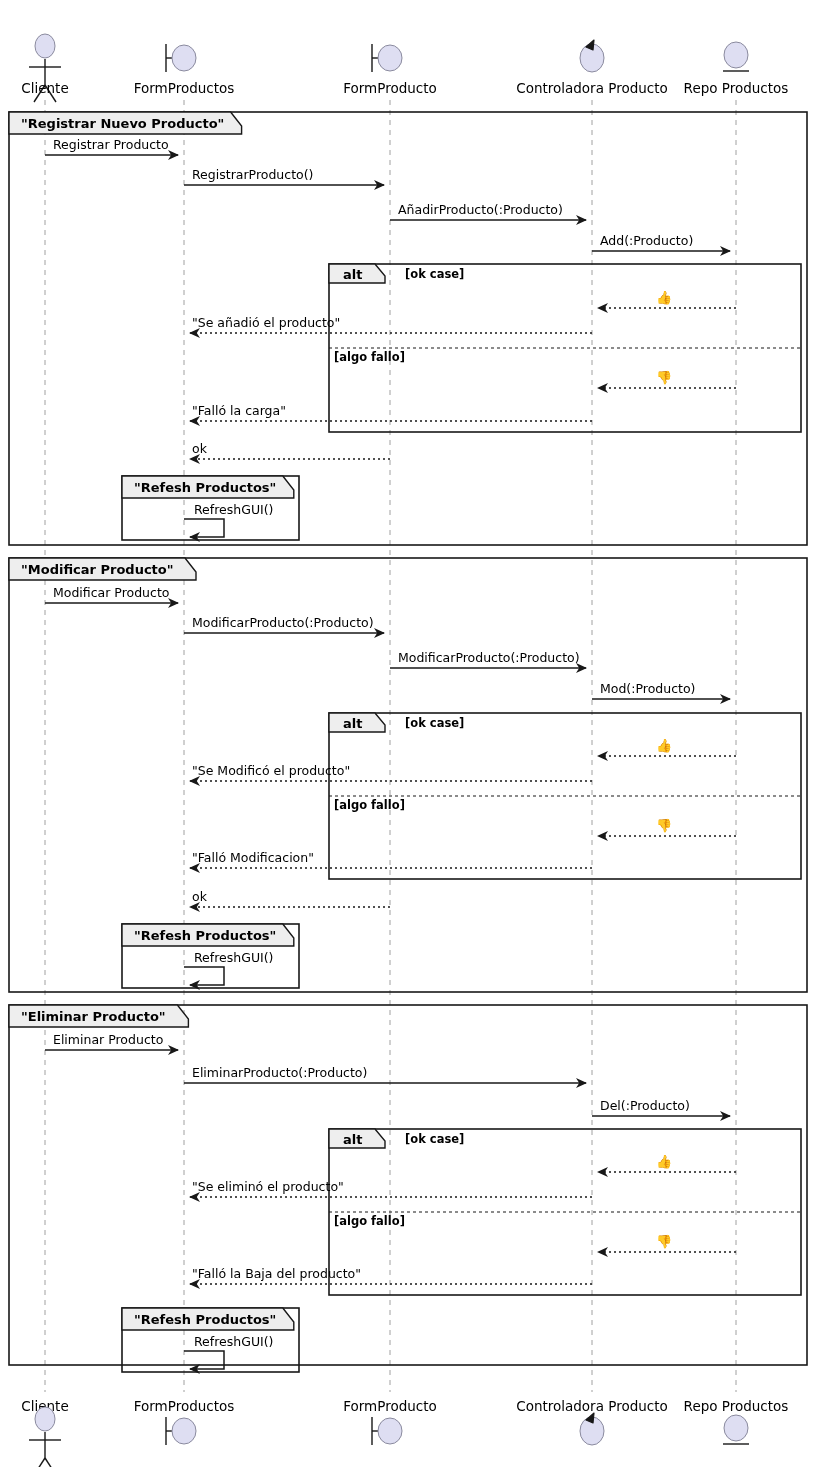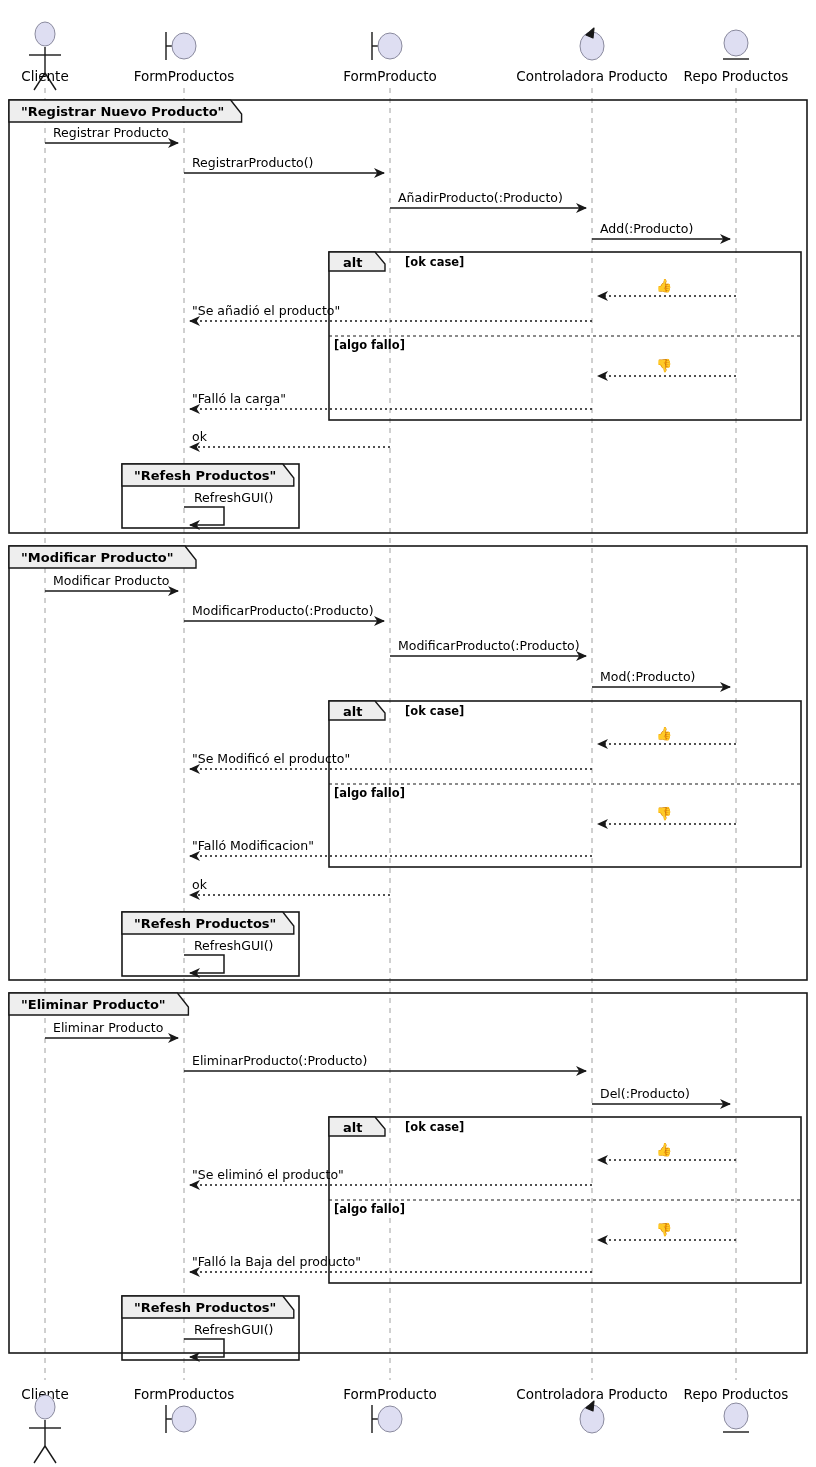--- a/index.html
+++ b/index.html
@@ -1,21 +1,21 @@
 <!DOCTYPE html>
 <html><head>
 <meta charset="utf-8">
 <style>
   html,body{margin:0;padding:0;background:#ffffff;}
   body{
     width:816px;height:1467px;position:relative;overflow:hidden;
     font-family:"DejaVu Sans","Liberation Sans",sans-serif;
     color:#000;
   }
-  #diagram{position:absolute;left:0;top:0;width:816px;height:1276px;border-radius:22px;}
+  #diagram{position:absolute;left:0;top:12px;width:816px;height:1276px;border-radius:22px;}
   svg{display:block;}
   text{font-family:"DejaVu Sans","Liberation Sans",sans-serif;}
 </style>
 </head>
 <body>
 
 <div id="diagram">
     <svg width="816" height="1467" viewBox="0 0 816 1467">
       <defs>
         <marker id="arrEnd" markerWidth="12" markerHeight="10" refX="10" refY="5" orient="auto" markerUnits="userSpaceOnUse">

